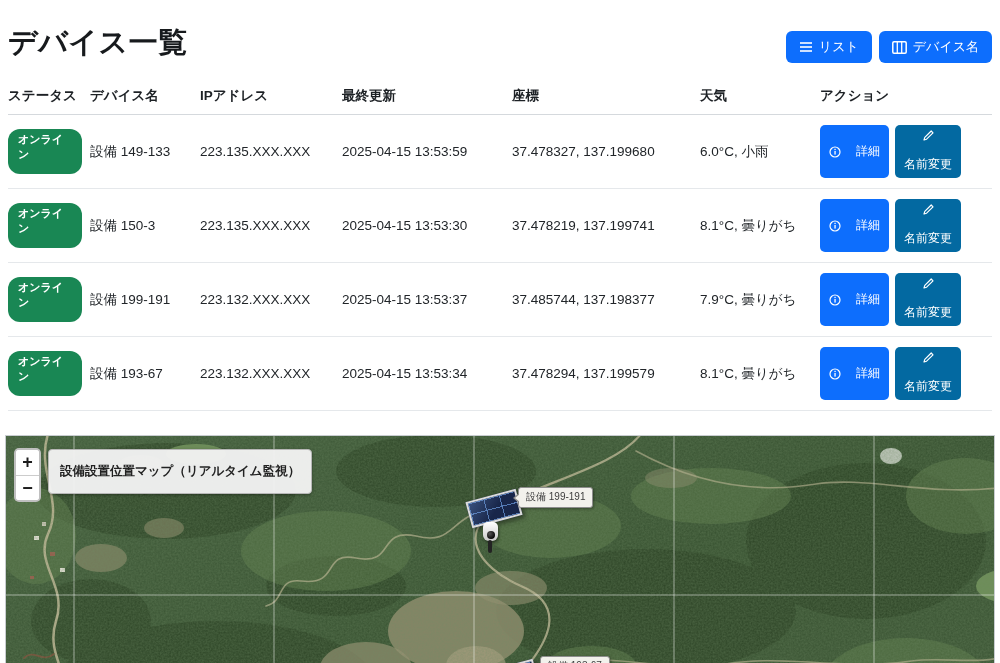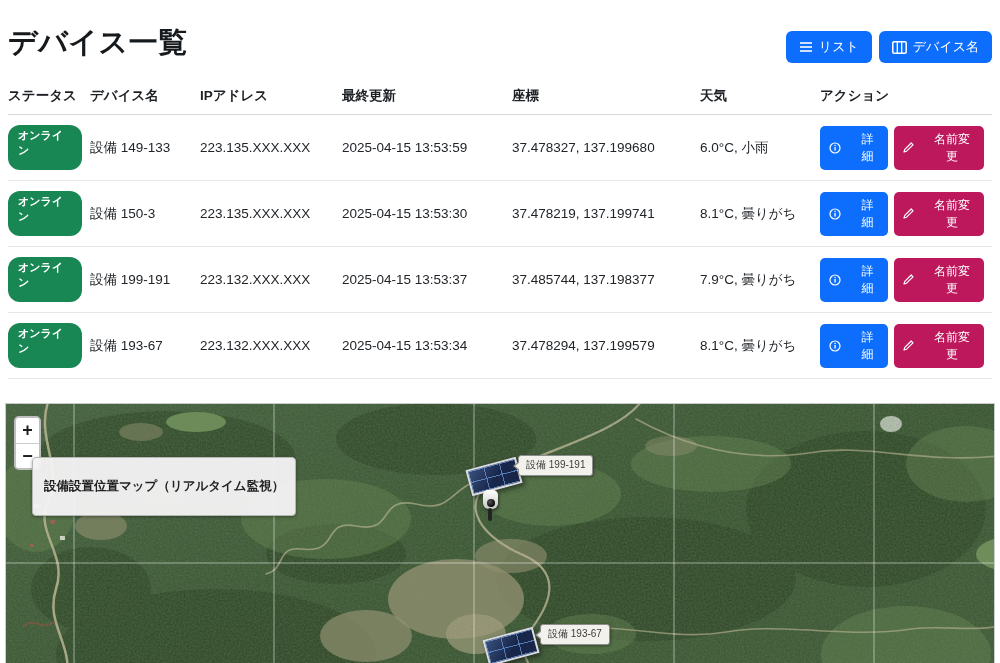--- a/index.html
+++ b/index.html
@@ -15,32 +15,32 @@
 
   
   table.devices { width:984px; margin:16px 8px 0 8px; border-collapse:collapse; table-layout:fixed; }
   .devices th { text-align:left; font-size:13.5px; font-weight:700; padding:8px 8px 9px 0; border-bottom:1px solid #d5d9dd; color:#1d2125; }
   .devices td { font-size:13.5px; padding:10px 8px 10px 0; border-bottom:1px solid #e5e8eb; vertical-align:middle; color:#212529; }
   .col-status{width:82px;} .col-name{width:110px;} .col-ip{width:142px;} .col-upd{width:170px;} .col-coord{width:188px;} .col-wx{width:120px;}
   .badge-online { display:inline-block; background:#198754; color:#fff; font-size:11px; font-weight:700; padding:3px 10px 12px; border-radius:12px; }
   .row-actions { display:flex; gap:6px; }
   .abtn { display:inline-flex; align-items:center; gap:15px; border:none; border-radius:5px; color:#fff; font-size:12px; font-weight:500; padding:5px 9px; cursor:pointer; font-family:inherit; }
   .abtn.detail { background:#0d6efd; }
-  .abtn.rename { background:#be185d; }
+  .abtn.rename { background:#0369a1;flex-direction:column; }
   .abtn svg { display:block; }
 
   
   .map-wrap { position:relative; width:990px; height:389px; margin:24px 5px 0 5px; border:1px solid #c9cdd1; background:#3c5338; overflow:hidden; }
   .map-wrap > svg.terrain { position:absolute; inset:0; display:block; }
 
   .zoom-ctl { position:absolute; left:8px; top:12px; width:27px; background:#fff; border:2px solid rgba(0,0,0,.25); border-radius:5px; overflow:hidden; z-index:5; }
   .zoom-btn { height:25px; display:flex; align-items:center; justify-content:center; font-size:18px; font-weight:700; color:#1d1d1d; cursor:pointer; background:#fff; }
   .zoom-btn.out { border-top:1px solid #ccc; }
 
-  .map-title { position:absolute; left:26px; top:13px; background:rgba(243,243,243,.96); border:1px solid #b7b7b7; border-radius:4px; padding:20px 11px; font-size:12.5px; font-weight:700; color:#222; box-shadow:0 1px 3px rgba(0,0,0,.35); z-index:5; white-space:nowrap;margin-top:40px; }
+  .map-title { position:absolute; left:42px; top:13px; background:rgba(243,243,243,.96); border:1px solid #b7b7b7; border-radius:4px; padding:13px 11px; font-size:12.5px; font-weight:700; color:#222; box-shadow:0 1px 3px rgba(0,0,0,.35); z-index:5; white-space:nowrap; }
 
   .device-marker { position:absolute; z-index:4; }
   .marker-1 { left:462px; top:59px; }
   .marker-2 { left:479px; top:229px; }
   .panel { position:absolute; left:0; top:0; width:52px; height:27px; transform:rotate(-15deg);
            background:#18264a; border:2px solid #dcdcdc; box-shadow:2px 3px 5px rgba(0,0,0,.45);
            background-image:
              linear-gradient(135deg, rgba(120,160,220,.35), rgba(0,0,0,0) 55%),
              repeating-linear-gradient(to right, rgba(90,130,190,.9) 0 1px, transparent 1px 16px),
              repeating-linear-gradient(to bottom, rgba(90,130,190,.9) 0 1px, transparent 1px 11px); }

